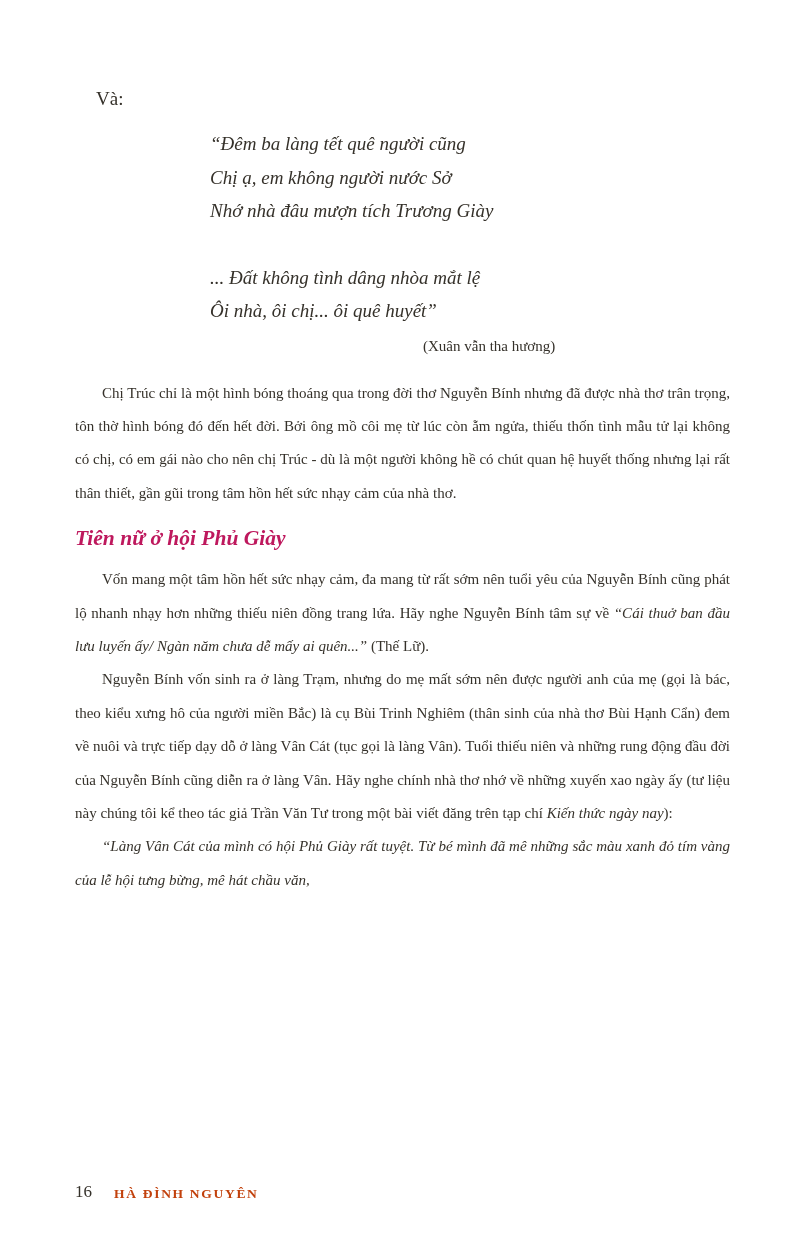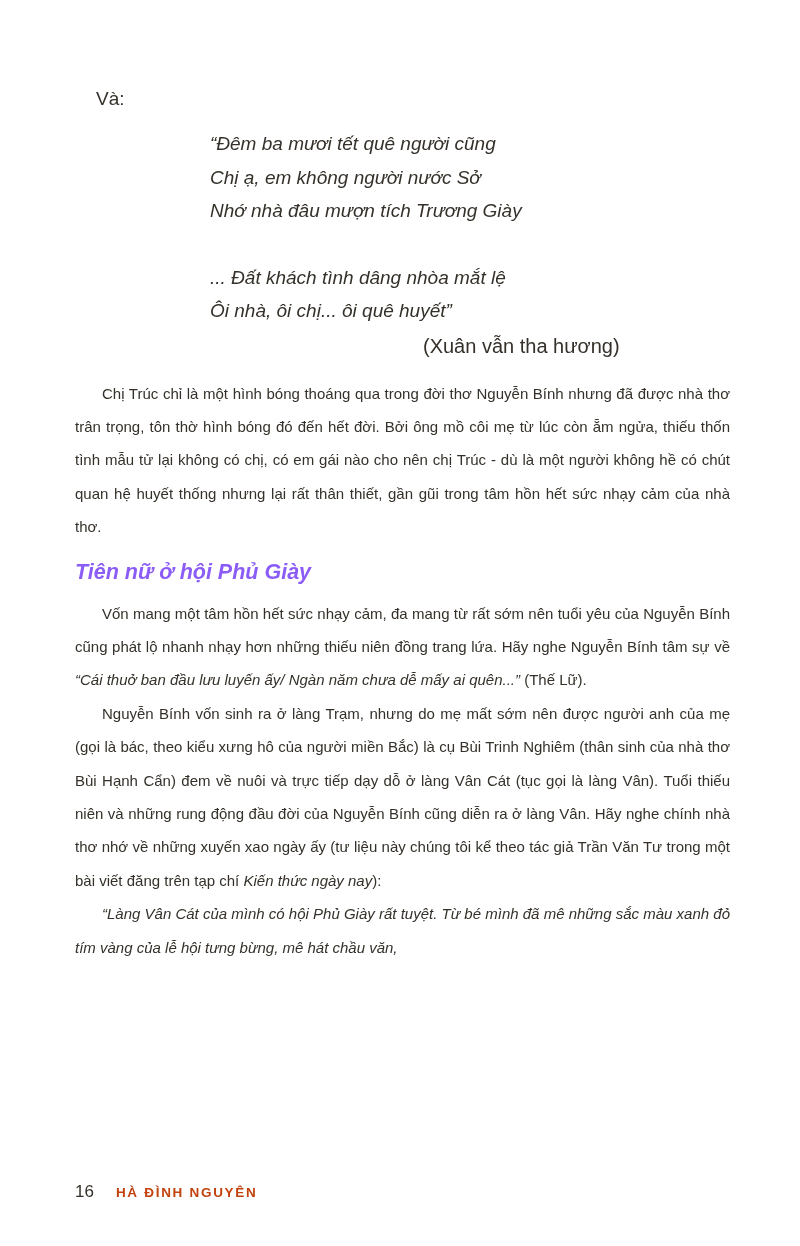--- a/index.html
+++ b/index.html
@@ -8,21 +8,21 @@
     background: #e9e9e9;
   }
   .page {
     position: relative;
     width: 800px;
     height: 1246px;
     margin: 0 auto;
     background: #ffffff;
     box-sizing: border-box;
     padding: 82px 70px 4px 75px;
-    font-family: Liberation Sans, sans-serif;
+    font-family: Liberation Serif, serif;
     color: #35312a;
     overflow: hidden;
   }
   .lead-in {
     font-size: 19px;
     line-height: 33px;
     margin-left: 21px;
   }
   .poem {
     margin: 12px 0 0 135px;
@@ -30,78 +30,78 @@
     font-size: 19px;
     line-height: 33.5px;
   }
   .poem-line {
     white-space: nowrap;
   }
   .stanza-gap {
     height: 33px;
   }
   .attribution {
-    font-size: 20px;
+    font-size: 15px;
     line-height: 33px;
     margin: 2px 0 0 348px;
   }
   .body-para {
     margin: 0;
     font-size: 15px;
     line-height: 33.4px;
     text-align: justify;
     text-indent: 27px;
   }
   .first-para {
     margin-top: 14px;
   }
   .section-heading {
     font-size: 21.5px;
     font-weight: bold;
     font-style: italic;
     margin: 16px 0 12px 0;
-    color: #8b5cf6;
+    color: #be185d;
   }
   .italic {
     font-style: italic;
   }
   .quote-para {
     font-style: italic;
   }
   .footer {
     position: absolute;
     left: 75px;
     bottom: 44px;
     display: flex;
-    align-items: center;
+    align-items: flex-end;
   }
   .page-num {
     font-size: 17px;
   }
   .author {
     font-size: 13.5px;
     font-weight: bold;
     letter-spacing: 1.7px;
     margin-left: 22px;
     color: #c2410c;
   }
 </style>
 </head>
 <body>
 
 <div class="page">
 
   <div class="lead-in">Và:</div>
 
   <div class="poem">
-    <div class="poem-line">“Đêm ba mươi tết quê người cũng</div>
+    <div class="poem-line">“Đêm ba làng tết quê người cũng</div>
     <div class="poem-line">Chị ạ, em không người nước Sở</div>
     <div class="poem-line">Nhớ nhà đâu mượn tích Trương Giày</div>
     <div class="stanza-gap"></div>
-    <div class="poem-line">... Đất khách tình dâng nhòa mắt lệ</div>
+    <div class="poem-line">... Đất không tình dâng nhòa mắt lệ</div>
     <div class="poem-line">Ôi nhà, ôi chị... ôi quê huyết”</div>
   </div>
 
   <div class="attribution">(Xuân vẫn tha hương)</div>
 
   <p class="body-para first-para">Chị Trúc chỉ là một hình bóng thoáng qua trong đời thơ Nguyễn Bính nhưng đã được nhà thơ trân trọng, tôn thờ hình bóng đó đến hết đời. Bởi ông mồ côi mẹ từ lúc còn ẵm ngửa, thiếu thốn tình mẫu tử lại không có chị, có em gái nào cho nên chị Trúc - dù là một người không hề có chút quan hệ huyết thống nhưng lại rất thân thiết, gần gũi trong tâm hồn hết sức nhạy cảm của nhà thơ.</p>
 
   <h2 class="section-heading">Tiên nữ ở hội Phủ Giày</h2>
 
   <p class="body-para"><span>Vốn mang một tâm hồn hết sức nhạy cảm, đa mang từ rất sớm nên tuổi yêu của Nguyễn Bính cũng phát lộ nhanh nhạy hơn những thiếu niên đồng trang lứa. Hãy nghe Nguyễn Bính tâm sự về </span><span class="italic">“Cái thuở ban đầu lưu luyến ấy/ Ngàn năm chưa dễ mấy ai quên...”</span><span> (Thế Lữ).</span></p>

